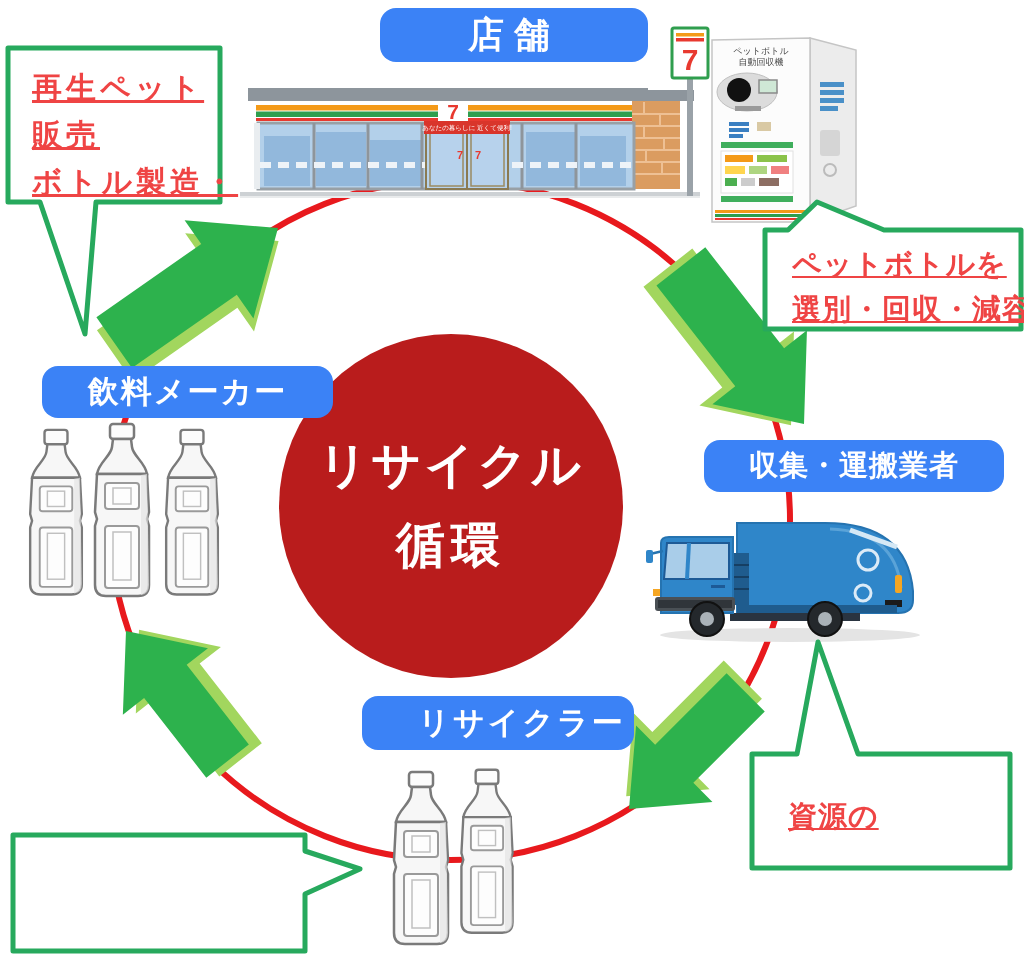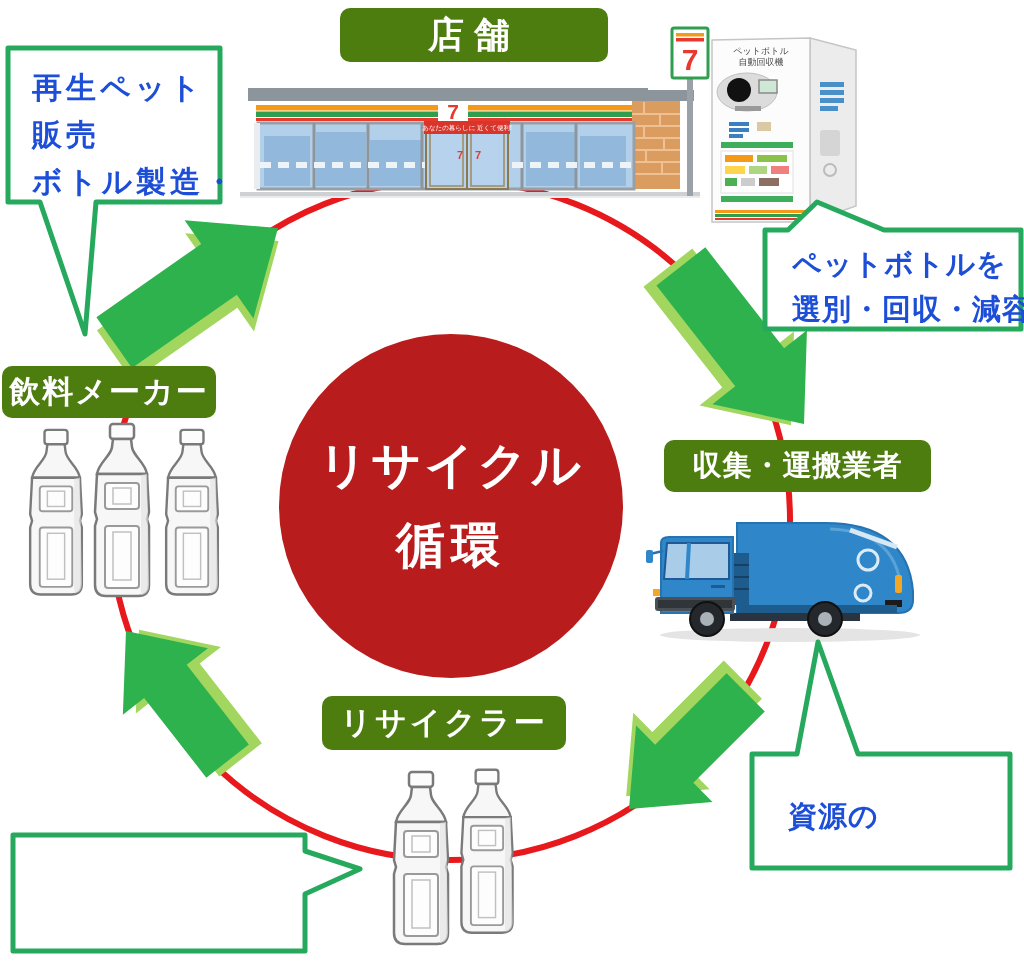--- a/index.html
+++ b/index.html
@@ -1,30 +1,30 @@
 <!DOCTYPE html>
 <html><head>
 <meta charset="utf-8">
 <style>
   html,body{margin:0;padding:0;background:#ffffff;}
   #canvas{position:relative;width:1024px;height:978px;background:#ffffff;overflow:hidden;
           font-family:"Liberation Sans","DejaVu Sans",sans-serif;}
   .abs{position:absolute;}
   svg{display:block;}
   
-  .pill{position:absolute;background:#4d7c0f;border-radius:10px;display:flex;
-        align-items:center;justify-content:center;color:#ffffff;font-weight:bold;}
+  .pill{position:absolute;background:#3b82f6;border-radius:16px;display:flex;
+        align-items:center;justify-content:center;color:#ffffff;font-weight:bold;margin-left:40px;}
   
   .center-circle{position:absolute;left:279px;top:334px;width:344px;height:344px;border-radius:50%;
         background:#b91c1c;display:flex;flex-direction:column;align-items:center;justify-content:center;
         color:#ffffff;font-weight:bold;z-index:2;}
   .center-circle .l1{font-size:49px;letter-spacing:3px;}
   .center-circle .l2{font-size:49px;letter-spacing:6px;margin-top:14px;text-align:right;}
   
-  .callout-text{position:absolute;color:#1d4ed8;font-weight:600;z-index:8;}
+  .callout-text{position:absolute;color:#ef4444;font-weight:600;z-index:8;text-decoration:underline;}
   .callout-text div{white-space:nowrap;}
   .z1{z-index:1}.z3{z-index:3}.z4{z-index:4}.z5{z-index:5}.z6{z-index:6}.z7{z-index:7}
 </style>
 </head>
 <body>
 
 <div id="canvas">
 
   <svg class="abs z1" style="left:0;top:0" width="1024" height="978" viewBox="0 0 1024 978">
     <circle cx="450" cy="520" r="340" fill="none" stroke="#e8191d" stroke-width="6"></circle>
@@ -206,27 +206,27 @@
   </svg>
 
   <svg class="abs z4" style="left:375px;top:752px" width="160" height="215" viewBox="0 0 160 215">
     <use href="#bottle" x="76" y="8" width="72" height="192"></use>
     <use href="#bottle" x="8" y="12" width="76" height="198"></use>
   </svg>
 
   <div class="pill z6" style="left:340px;top:8px;width:268px;height:54px;font-size:36px;letter-spacing:10px;">
     <span>店舗</span>
   </div>
-  <div class="pill z6" style="left:664px;top:440px;width:267px;height:52px;font-size:29px;letter-spacing:1px;">
+  <div class="pill z6" style="left:664px;top:440px;width:300px;height:52px;font-size:29px;letter-spacing:1px;">
     <span>収集・運搬業者</span>
   </div>
-  <div class="pill z6" style="left:322px;top:696px;width:244px;height:54px;font-size:31px;letter-spacing:3px;">
+  <div class="pill z6" style="left:322px;top:696px;width:224px;height:54px;font-size:31px;letter-spacing:3px;padding-left:48px;">
     <span>リサイクラー</span>
   </div>
-  <div class="pill z6" style="left:2px;top:366px;width:214px;height:52px;font-size:31px;letter-spacing:2px;">
+  <div class="pill z6" style="left:2px;top:366px;width:291px;height:52px;font-size:31px;letter-spacing:2px;">
     <span>飲料メーカー</span>
   </div>
 
   <svg class="abs z7" style="left:4px;top:44px" width="240" height="300" viewBox="0 0 240 300">
     <path d="M4,4 H216 V158 H92 L81,290 L36,158 H4 Z" fill="#ffffff" stroke="#27a95d" stroke-width="5" stroke-linejoin="round"></path>
   </svg>
   <div class="callout-text" style="left:32px;top:64px;font-size:30px;line-height:47px;letter-spacing:4px;">
     <div>再生ペット</div>
     <div>販売</div>
     <div>ボトル製造・</div>

